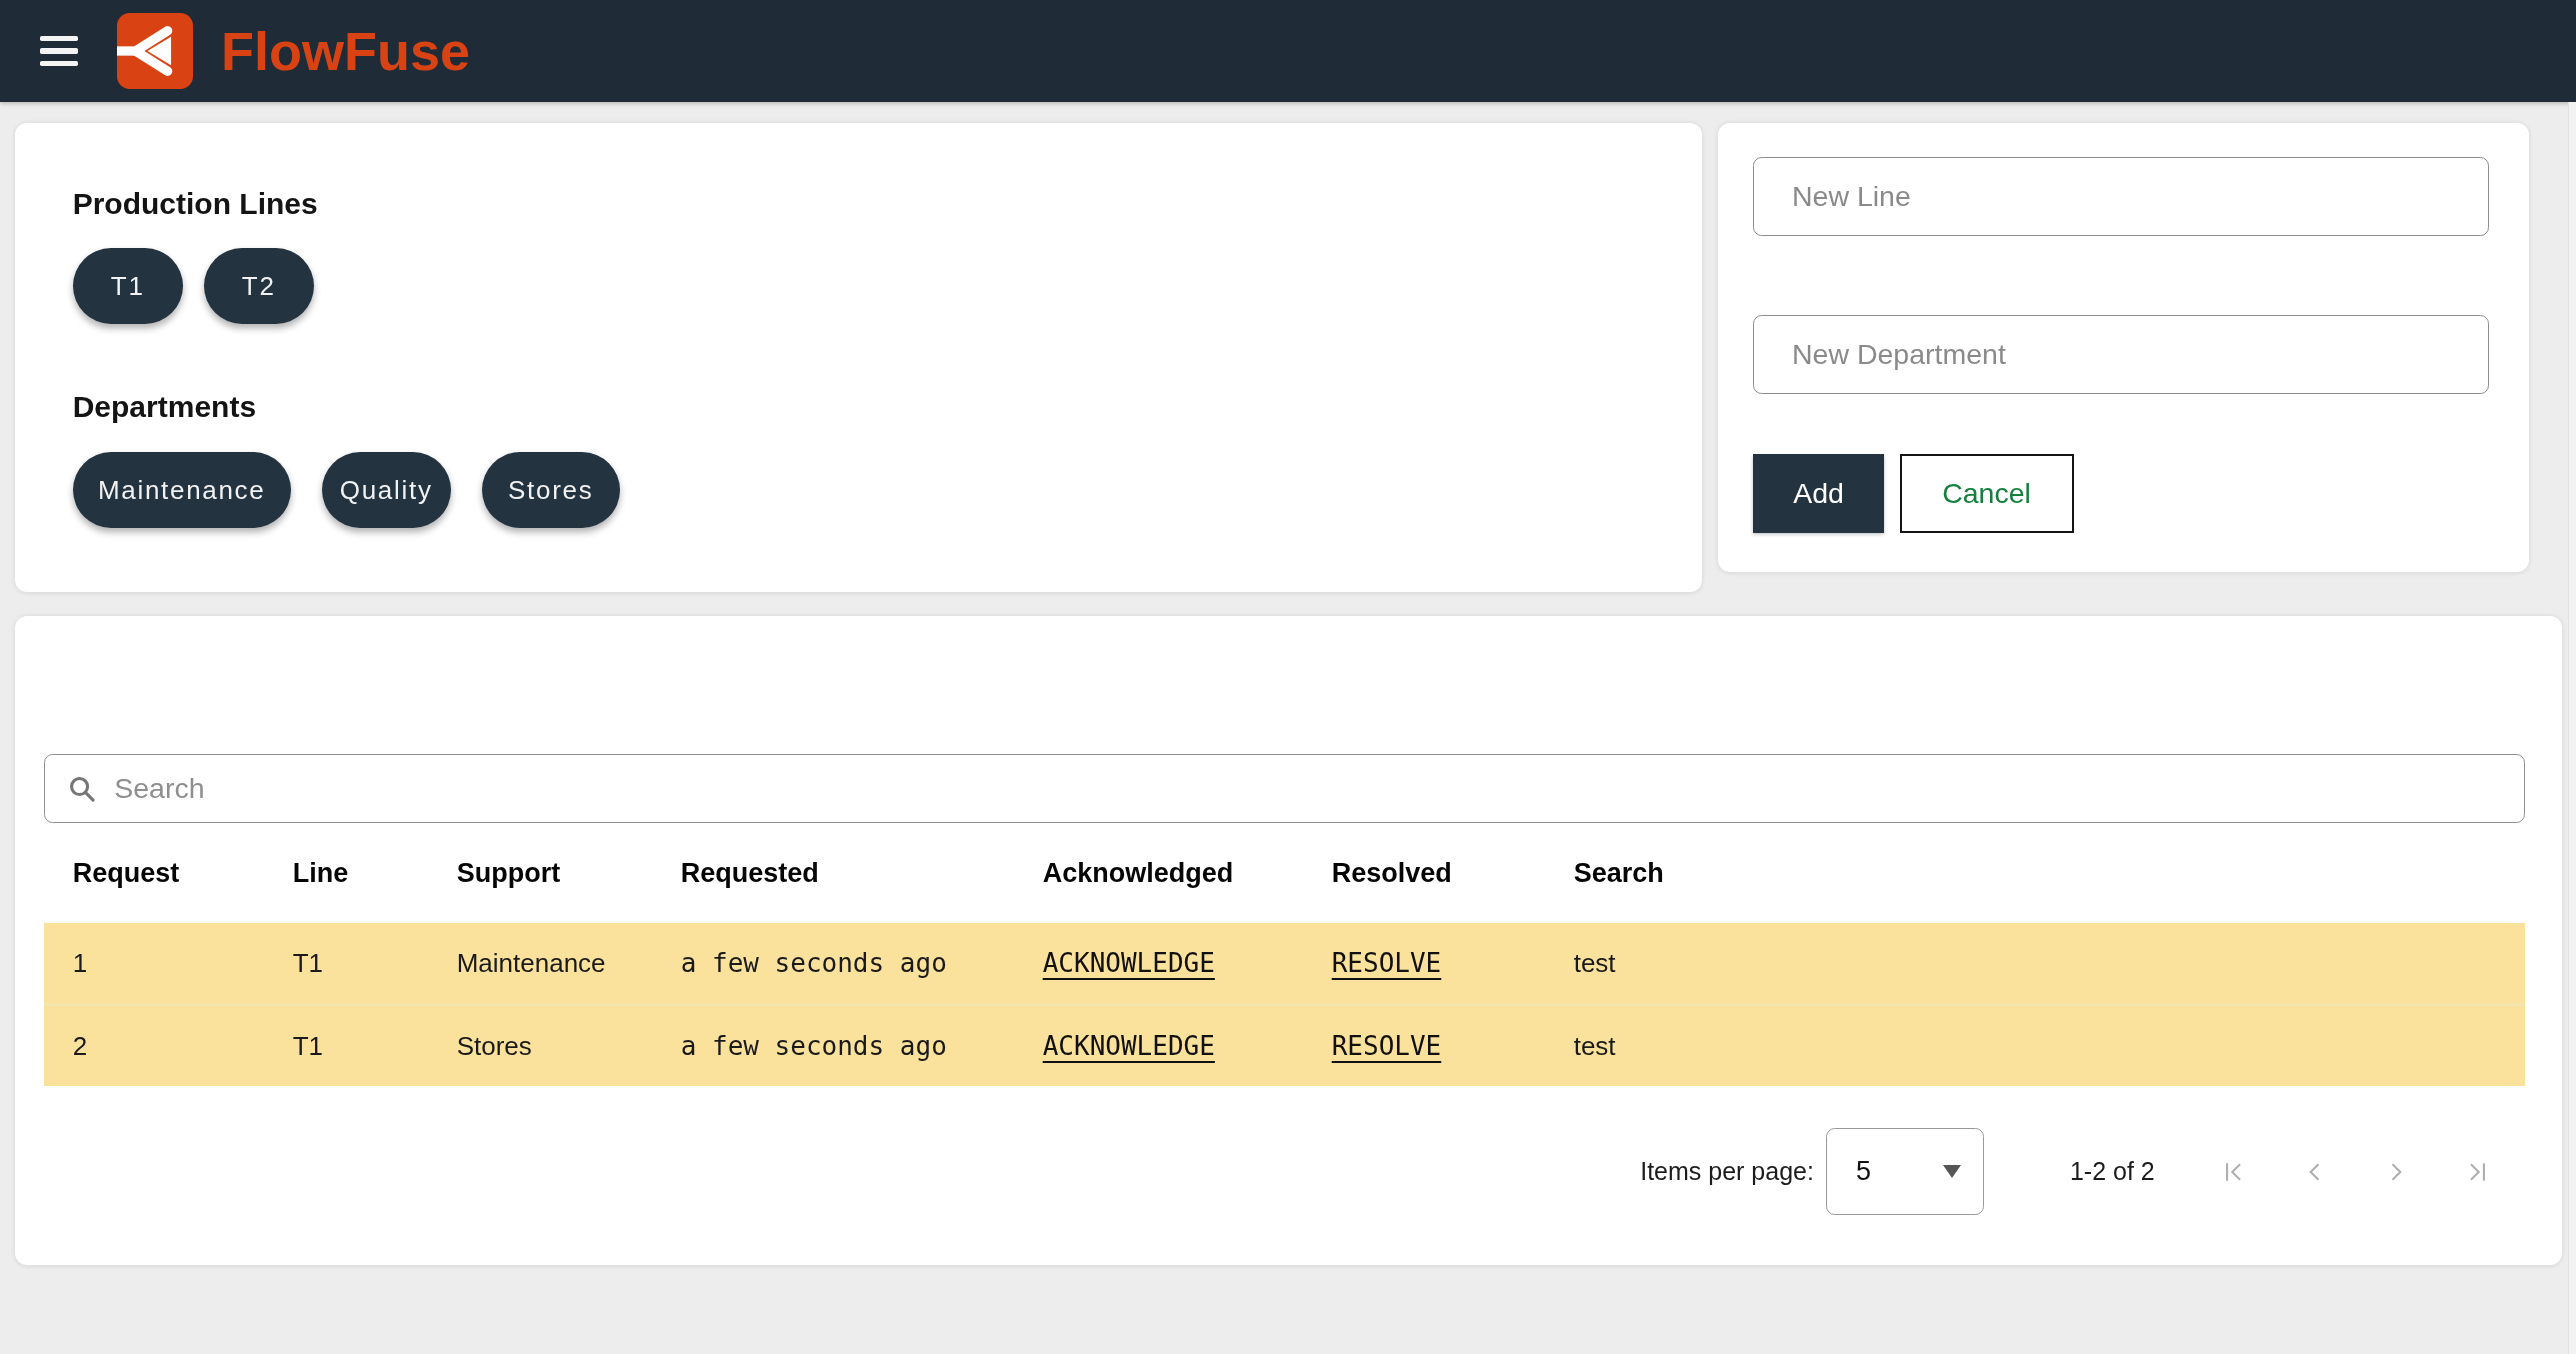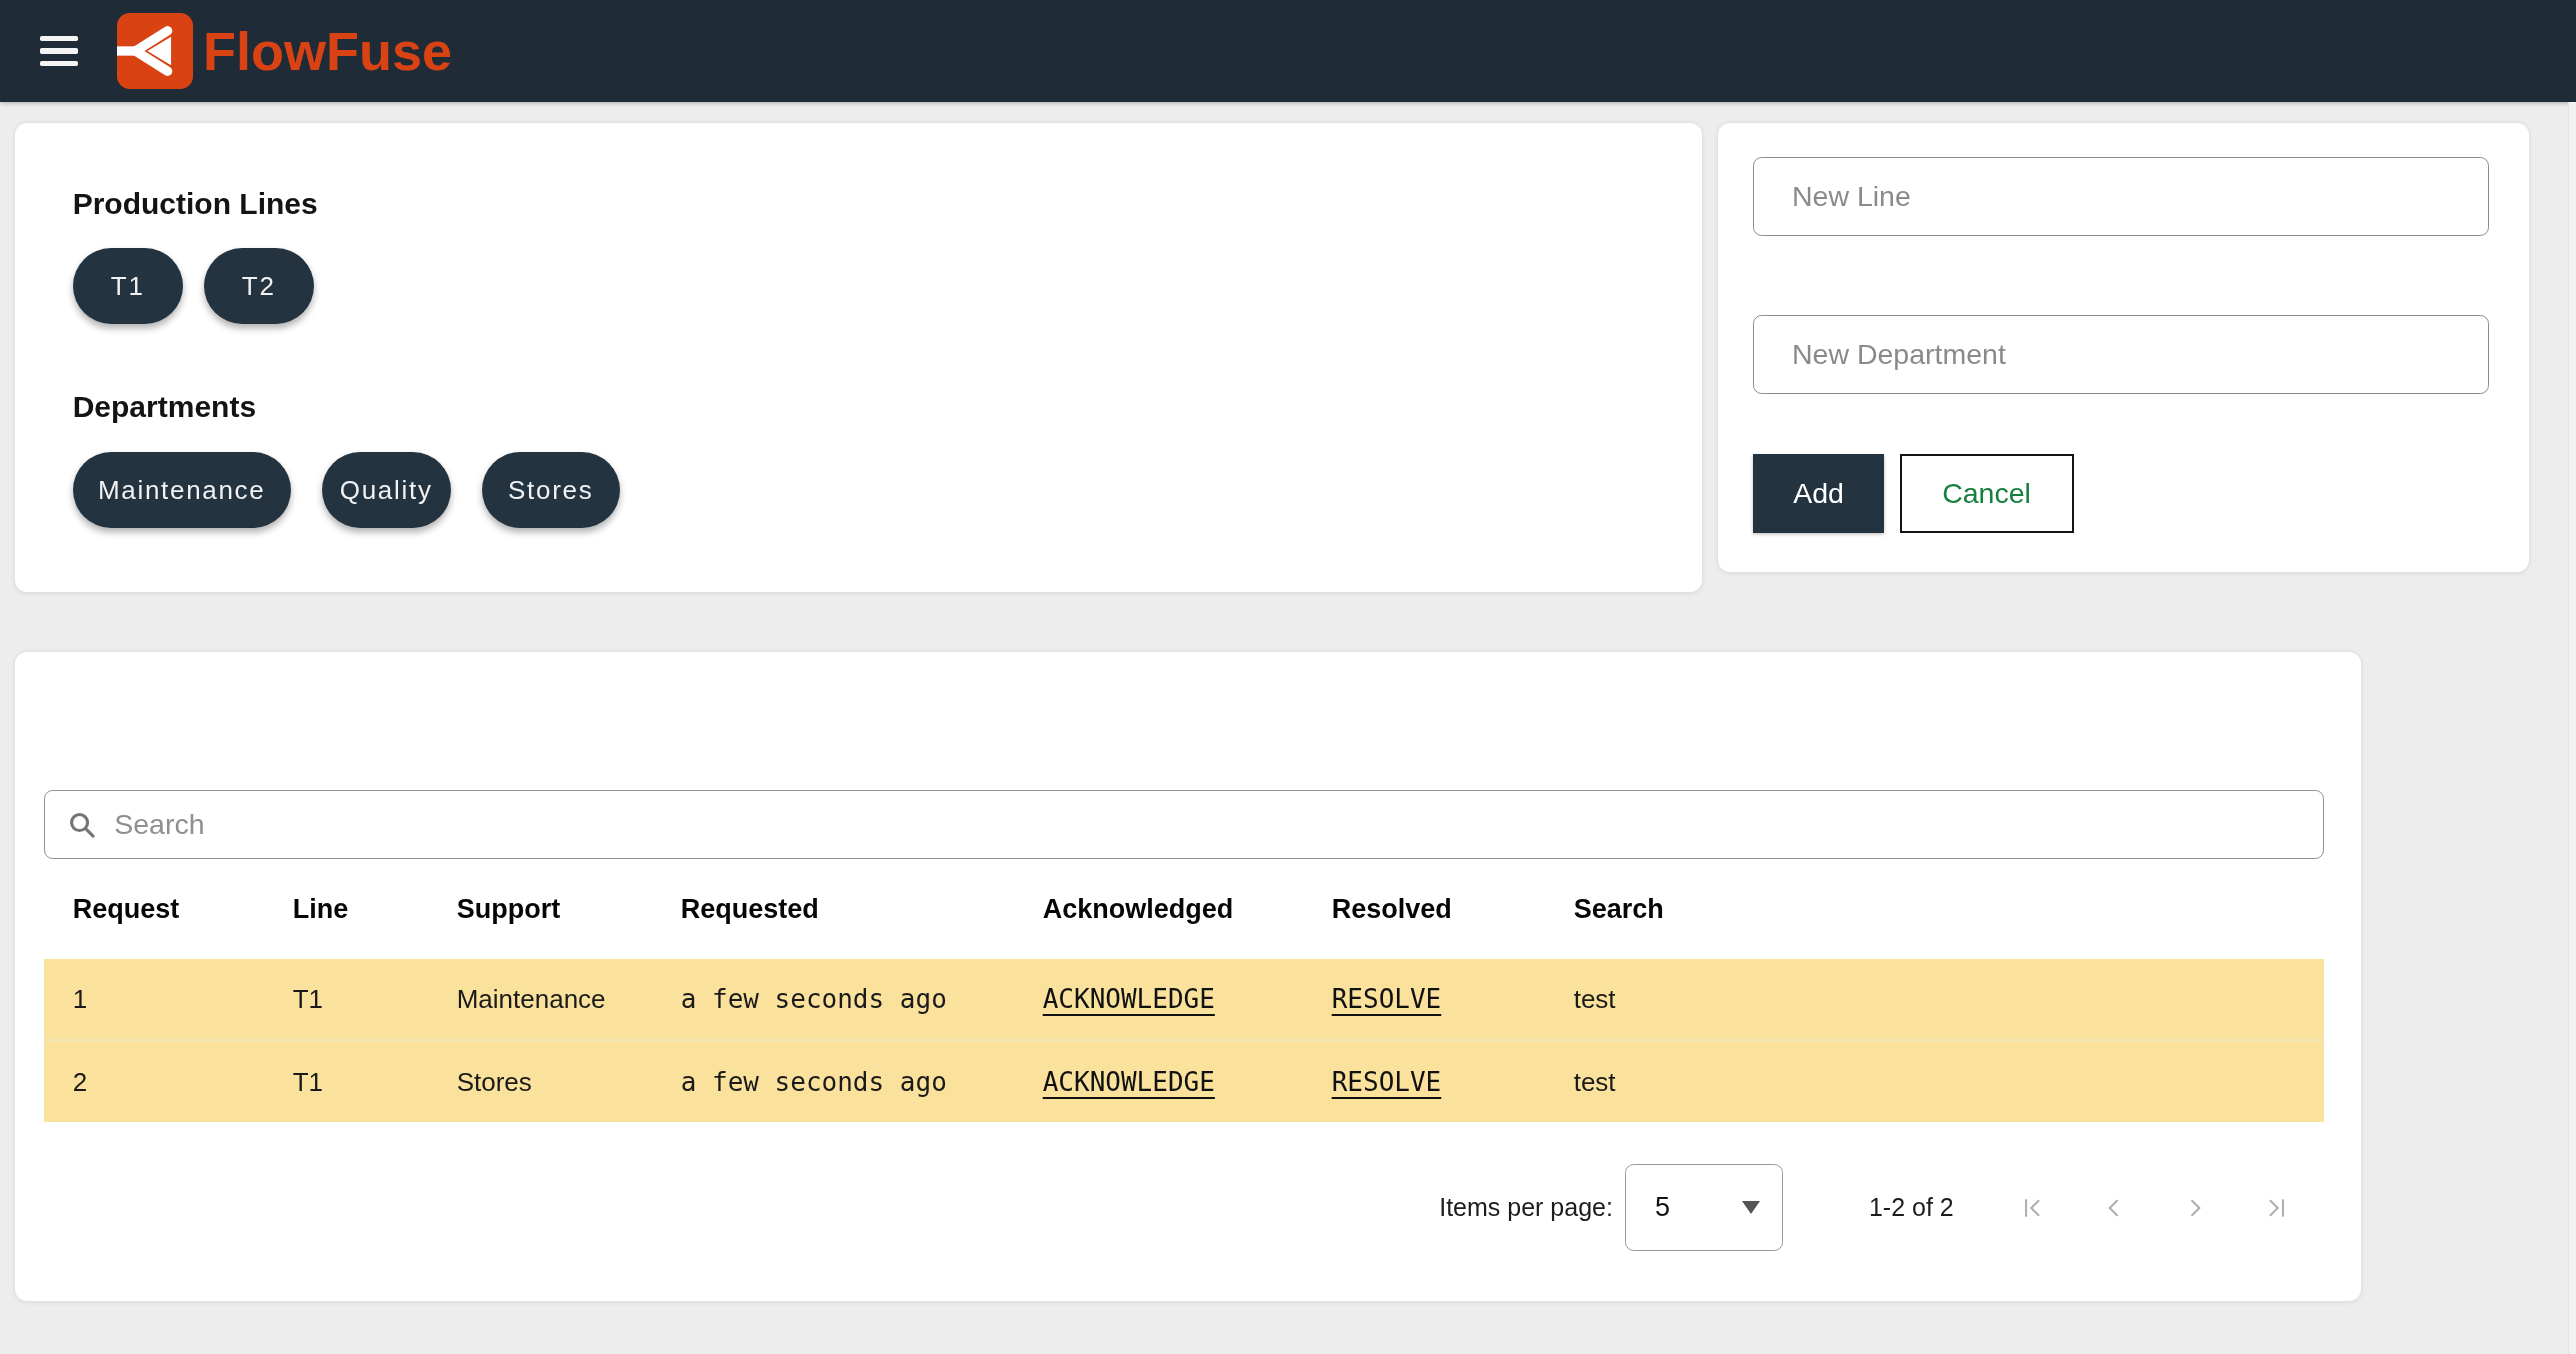--- a/index.html
+++ b/index.html
@@ -6,21 +6,21 @@
   body { font-family:"Liberation Sans", sans-serif; }
   .app { position:relative; width:2576px; height:1354px; background:#EDEDED; overflow:hidden; }
 
   
   .topbar { position:absolute; left:0; top:0; width:100%; height:102px; background:#1F2B36;
             display:flex; align-items:center; padding-left:40px; box-sizing:border-box;
             box-shadow:0 1.7px 4.3px rgba(0,0,0,.25); }
   .menu-btn { width:38px; height:36px; background:none; border:none; padding:2.6px 0; cursor:pointer;
               display:flex; flex-direction:column; justify-content:space-between; }
   .menu-btn span { display:block; height:5.2px; background:#F4F4F4; border-radius:1.7px; }
-  .brand { display:flex; align-items:center; margin-left:38px; gap:9px; }
+  .brand { display:flex; align-items:center; margin-left:38px; gap:27px; }
   .brand-icon svg { width:78px; height:76px; display:block; }
   .brand-name { font-size:54px; font-weight:bold; color:#D94314; }
 
   
   .card { position:absolute; background:#FFFFFF; border-radius:12px; box-shadow:0 0.9px 5.2px rgba(0,0,0,.10); }
 
   
   .filters-card { left:14.7px; top:123px; width:1687px; height:469px; box-sizing:border-box;
                   padding:64px 16px 0 58px; }
   .section-title { margin:0; font-size:30px; font-weight:bold; color:#141414; }
@@ -46,22 +46,22 @@
   .text-field input::placeholder { color:#8A8A8A; }
   .field-dept { margin-top:79px; }
   .btn-row { margin-top:60px; display:flex; gap:15.5px; }
   .btn { height:79px; border-radius:0; font-family:inherit; font-size:28.5px; cursor:pointer;
          display:inline-flex; align-items:center; justify-content:center; box-sizing:border-box; }
   .btn-primary { width:131px; background:#233340; color:#FFFFFF; border:none;
                  box-shadow:0 1.7px 3.5px rgba(0,0,0,.25); }
   .btn-secondary { width:174px; background:#FFFFFF; color:#15803d; border:2.6px solid #141414; }
 
   
-  .table-card { left:14.7px; top:616px; width:2346px; height:649px; box-sizing:border-box;
-                padding:138px 37px 0 29px;margin-top:36px; }
+  .table-card { left:14.7px; top:616px; width:2547px; height:649px; box-sizing:border-box;
+                padding:138px 37px 0 29px; }
   .searchbox { height:69px; box-sizing:border-box; border:1.7px solid #8F8F8F; border-radius:8.6px;
                background:#fff; display:flex; align-items:center; padding:0 21px; gap:15.5px; }
   .searchbox svg { width:31px; height:31px; flex:0 0 auto; }
   .searchbox input { flex:1; border:none; outline:none; background:transparent;
                      font-family:inherit; font-size:28.5px; color:#333; }
   .searchbox input::placeholder { color:#8F8F8F; }
 
   .grid-row { display:grid; grid-template-columns:220px 164px 224px 362px 289px 242px 1fr;
               align-items:center; padding-left:29px; }
   .thead { height:100px; font-size:27px; font-weight:bold; color:#060606; }

